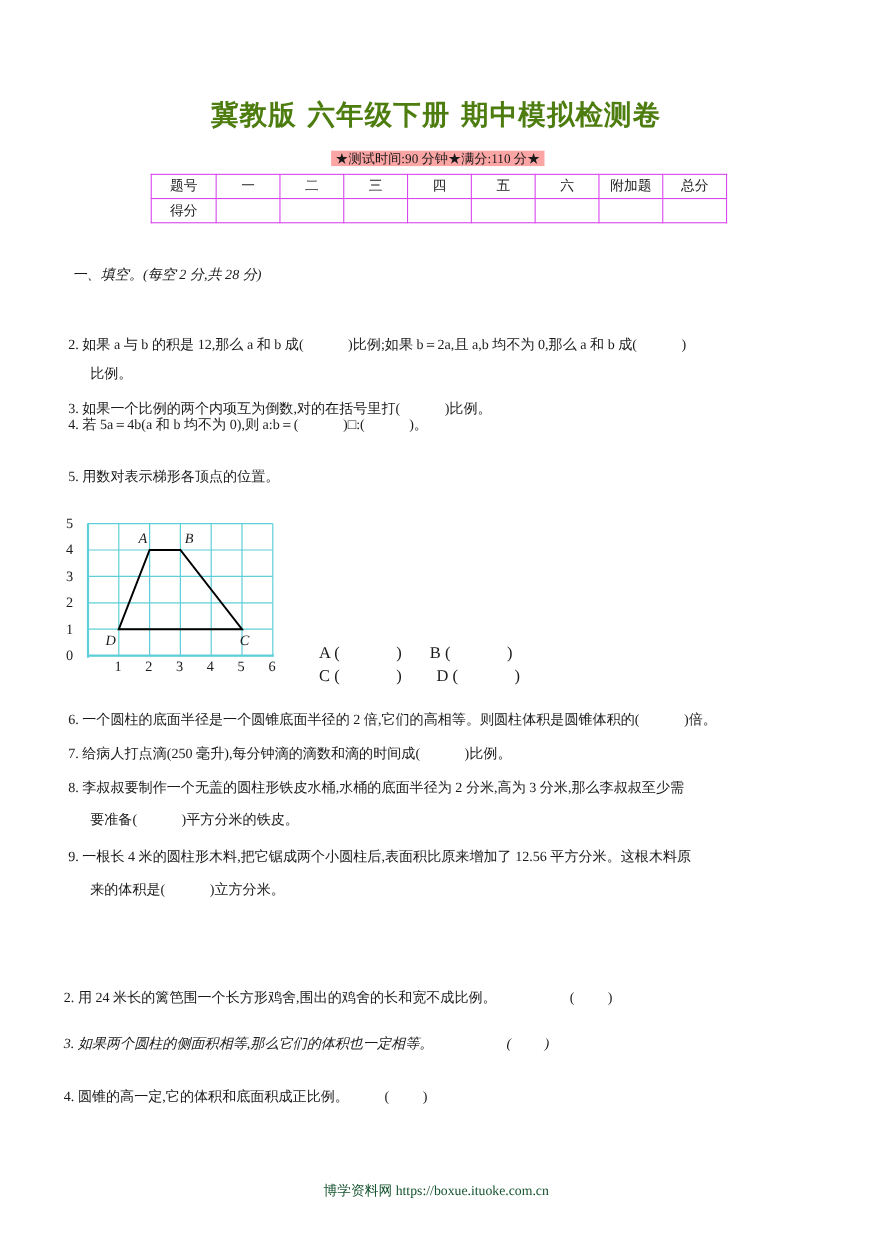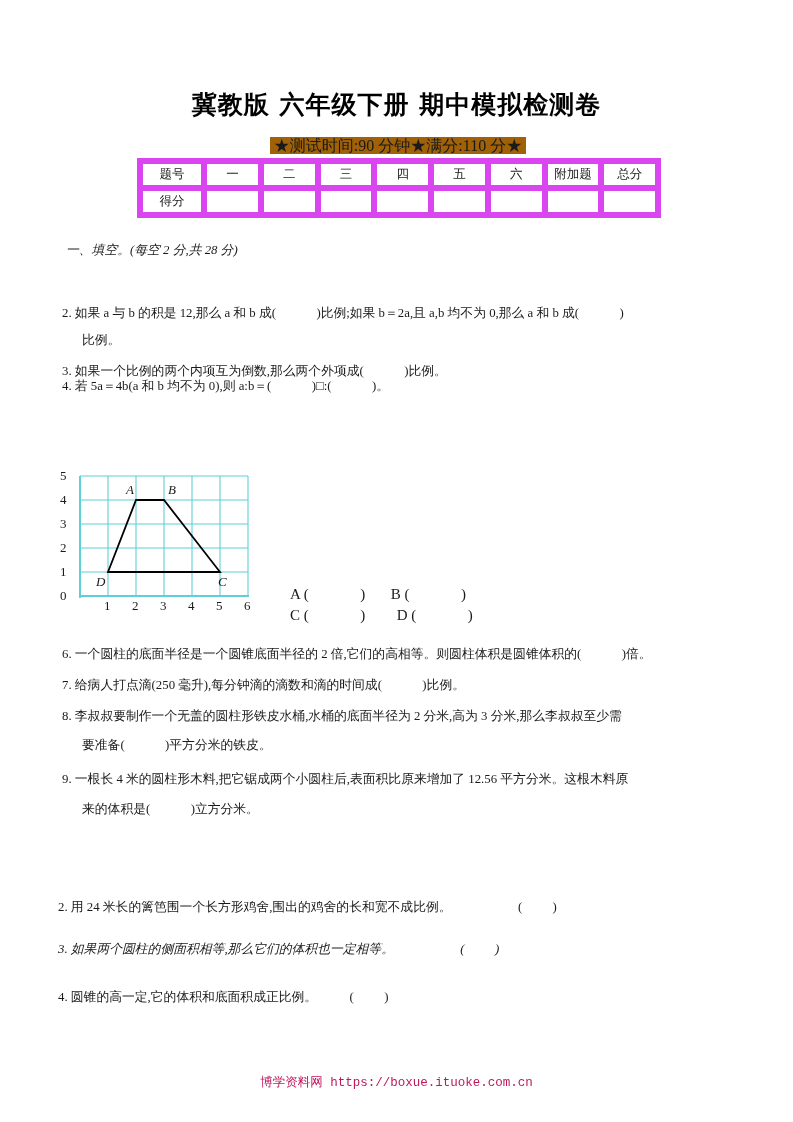--- a/index.html
+++ b/index.html
@@ -25,21 +25,21 @@
   .title {
     position: absolute;
     top: 88px;
     left: 0;
     width: 793px;
     text-align: center;
     font-family: "DejaVu Sans", "Liberation Sans", sans-serif;
     font-weight: bold;
     font-size: 25px;
     letter-spacing: 1px;
-    color: #000000;
+    color: #4d7c0f;
   }
 
   .subtitle-wrap {
     position: absolute;
     top: 136px;
     left: 136px;
     width: 524px;
     height: 20px;
   }
   .subtitle-dots {
@@ -56,38 +56,38 @@
     top: 0;
     text-align: center;
     font-size: 12.5px;
     background: #fff;
     padding: 0 2px;
     display: inline-block;
     width: auto;
     margin: 0 auto;
   }
   .subtitle-inner {
-    background: #a16207;
+    background: #fca5a5;
     padding: 0 4px;
-    font-size: 16px;
+    font-size: 12px;
     white-space: nowrap;
     margin-top: 37px;
   }
 
   
   .score-table {
     position: absolute;
     top: 158px;
     left: 137px;
     width: 524px;
     border-collapse: collapse;
     table-layout: fixed;
   }
   .score-table td {
-    border: 6px solid #d946ef;
+    border: 1px solid #d946ef;
     height: 21px;
     text-align: center;
     vertical-align: middle;
     font-size: 12.5px;
     padding: 0;
   }
   .score-table td.firstcol { width: 58px; }
 
   
   .section-head {
@@ -124,23 +124,23 @@
     white-space: nowrap;
   }
 
   
   .footer {
     position: absolute;
     left: 0;
     top: 1074px;
     width: 793px;
     text-align: center;
-    font-family: Liberation Mono, monospace;
+    font-family: Liberation Serif, serif;
     font-size: 12.5px;
-    color: #be185d;
+    color: #14532d;
   }
 </style>
 </head>
 <body>
 
 <div class="page">
 
   <div class="title">冀教版 六年级下册 期中模拟检测卷</div>
 
   <div class="subtitle-wrap">
@@ -187,34 +187,38 @@
     <span>)比例;如果 b＝2a,且 a,b 均不为 0,那么 a 和 b 成(</span>
     <span class="blank"></span>
     <span>)</span>
   </div>
   <div class="qline" style="left:82px; top:331px;">
     <span>比例。</span>
   </div>
 
   <div class="qline" style="left:62px; top:362px;">
     <span>3.</span>
-    <span>如果一个比例的两个内项互为倒数,那么两个外项成(</span>
+    <span>如果一个比例的两个内项互为倒数,对的在括号里打(</span>
     <span class="blank"></span>
     <span>)比例。</span>
   </div>
 
   <div class="qline" style="left:62px; top:377px;">
     <span>4.</span>
     <span>若 5a＝4b(a 和 b 均不为 0),则 a:b＝(</span>
     <span class="blank"></span>
     <span>)□:(</span>
     <span class="blank"></span>
     <span>)。</span>
   </div>
 
+  <div class="qline" style="left:62px; top:424px;">
+    <span>5.</span>
+    <span>用数对表示梯形各顶点的位置。</span>
+  </div>
 
   <div class="figure">
     <svg width="200" height="150" viewBox="0 0 200 150">
 
       <g stroke="#5ecfd8" stroke-width="1.1">
         <line x1="22" y1="18" x2="190" y2="18"></line>
         <line x1="22" y1="42" x2="190" y2="42"></line>
         <line x1="22" y1="66" x2="190" y2="66"></line>
         <line x1="22" y1="90" x2="190" y2="90"></line>
         <line x1="22" y1="114" x2="190" y2="114"></line>

